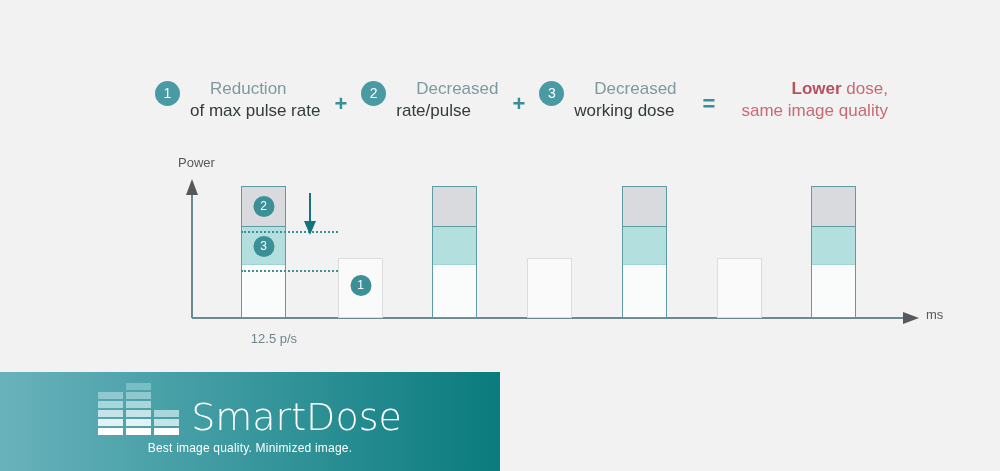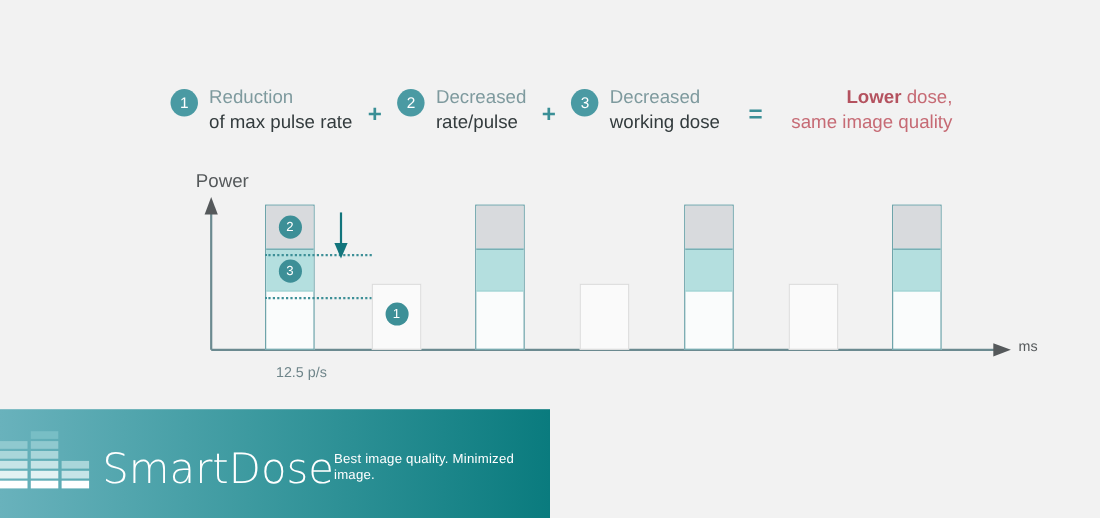--- a/index.html
+++ b/index.html
@@ -36,20 +36,21 @@
   }
   .term-text {
     margin-left: 10px;
     line-height: 22px;
     white-space: nowrap;
   }
   .term-line1 {
     display: block;
     font-size: 17px;
     color: #7e9a9e;
+    margin-left: 20px;
   }
   .term-line2 {
     display: block;
     font-size: 17px;
     color: #333b3d;
   }
   .op {
     font-size: 22px;
     color: #3a8f96;
     font-weight: bold;
@@ -72,21 +73,21 @@
 
   
   #chart {
     position: absolute;
     left: 0; top: 155px;
     width: 1000px; height: 210px;
   }
   .axis-label-power {
     position: absolute;
     left: 178px; top: 0px;
-    font-size: 17px;
+    font-size: 13px;
     color: #55595b;
   }
   .axis-label-ms {
     position: absolute;
     left: 926px; top: 152px;
     font-size: 13px;
     color: #55595b;
   }
   .rate-label {
     position: absolute;
@@ -151,21 +152,21 @@
     position: absolute;
     left: 0; top: 372px;
     width: 500px; height: 99px;
     background: linear-gradient(to right, #69b2bc 0%, #3d9aa0 45%, #0a7b7e 100%);
   }
   .logo-wrap {
     position: absolute;
     left: 0; top: 0;
     width: 500px; height: 99px;
     display: flex;
-    flex-direction: row;
+    flex-direction: column;
     align-items: center;
     justify-content: center;
   }
   .logo-row {
     display: flex;
     align-items: flex-end;
   }
   .eq-icon {
     display: flex;
     align-items: flex-end;

